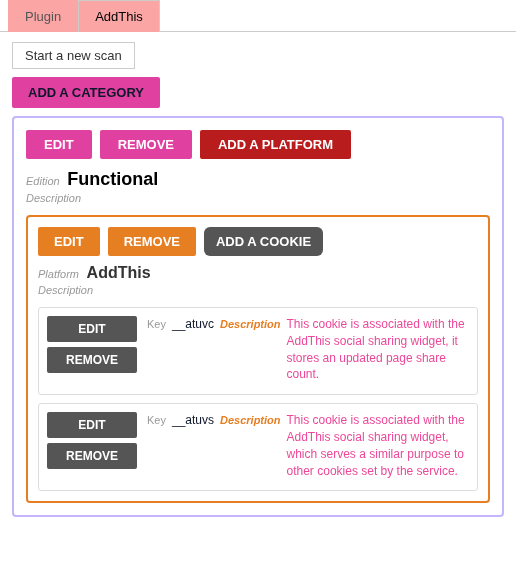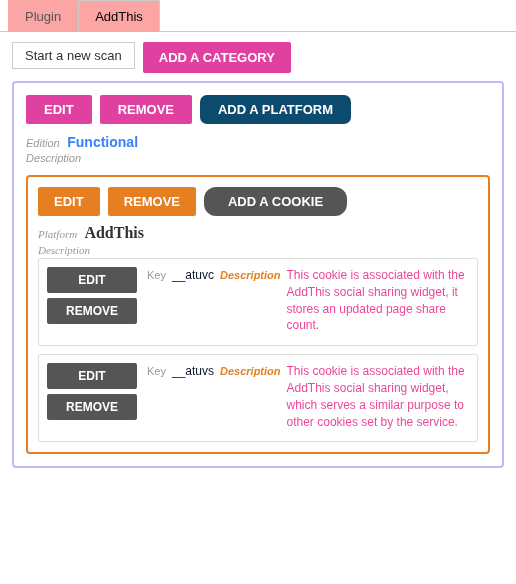--- a/index.html
+++ b/index.html
@@ -31,36 +31,36 @@
     .tab.active {
       border-color: #ccc;
       border-bottom-color: #fff;
       color: #000;
     }
 
     
     .top-actions {
       padding: 10px 12px 8px 12px;
       display: flex;
-      flex-direction: row;
+      flex-direction: column;
       gap: 8px;
     }
     .btn-scan {
       background: #fff;
       border: 1px solid #ccc;
       padding: 5px 12px;
       cursor: pointer;
       font-size: 13px;
       color: #333;
       align-self: flex-start;
     }
 
     .btn-add-category {
       background: #e040a0;
-      color: #ffffff;
+      color: #0f172a;
       border: none;
       padding: 8px 16px;
       cursor: pointer;
       font-size: 13px;
       font-weight: bold;
       text-transform: uppercase;
       align-self: flex-start;
       border-radius: 2px;
     }
 
@@ -98,43 +98,43 @@
       border: none;
       padding: 7px 18px;
       cursor: pointer;
       font-size: 13px;
       font-weight: bold;
       text-transform: uppercase;
       border-radius: 2px;
     }
 
     .btn-add-platform {
-      background: #0c4a6e;
+      background: #b91c1c;
       color: #fff;
       border: none;
       padding: 7px 18px;
       cursor: pointer;
       font-size: 13px;
       font-weight: bold;
       text-transform: uppercase;
-      border-radius: 7px;
+      border-radius: 2px;
     }
 
     .category-info {
       margin-bottom: 10px;
     }
     .category-label {
       font-size: 11px;
       color: #999;
       font-style: italic;
     }
     .category-name {
-      font-size: 14px;
-      font-weight: bold;
-      color: #3b82f6;
+      font-size: 18px;
+      font-weight: bold;
+      color: #000000;
       margin-left: 4px;
     }
     .description-label {
       font-size: 11px;
       color: #999;
       font-style: italic;
     }
 
     
     .inner-card {
@@ -171,30 +171,30 @@
       font-size: 13px;
       font-weight: bold;
       text-transform: uppercase;
       border-radius: 2px;
     }
 
     .btn-add-cookie {
       background: #555;
       color: #fff;
       border: none;
-      padding: 7px 24px;
-      cursor: pointer;
-      font-size: 13px;
-      font-weight: bold;
-      text-transform: uppercase;
-      border-radius: 12px;
+      padding: 7px 12px;
+      cursor: pointer;
+      font-size: 13px;
+      font-weight: bold;
+      text-transform: uppercase;
+      border-radius: 6px;
     }
 
     .platform-info {
-      font-family: Liberation Serif, serif;
+      margin-bottom: 10px;
     }
     .platform-label {
       font-size: 11px;
       color: #999;
       font-style: italic;
     }
     .platform-name {
       font-size: 16px;
       font-weight: bold;
       color: #333;

